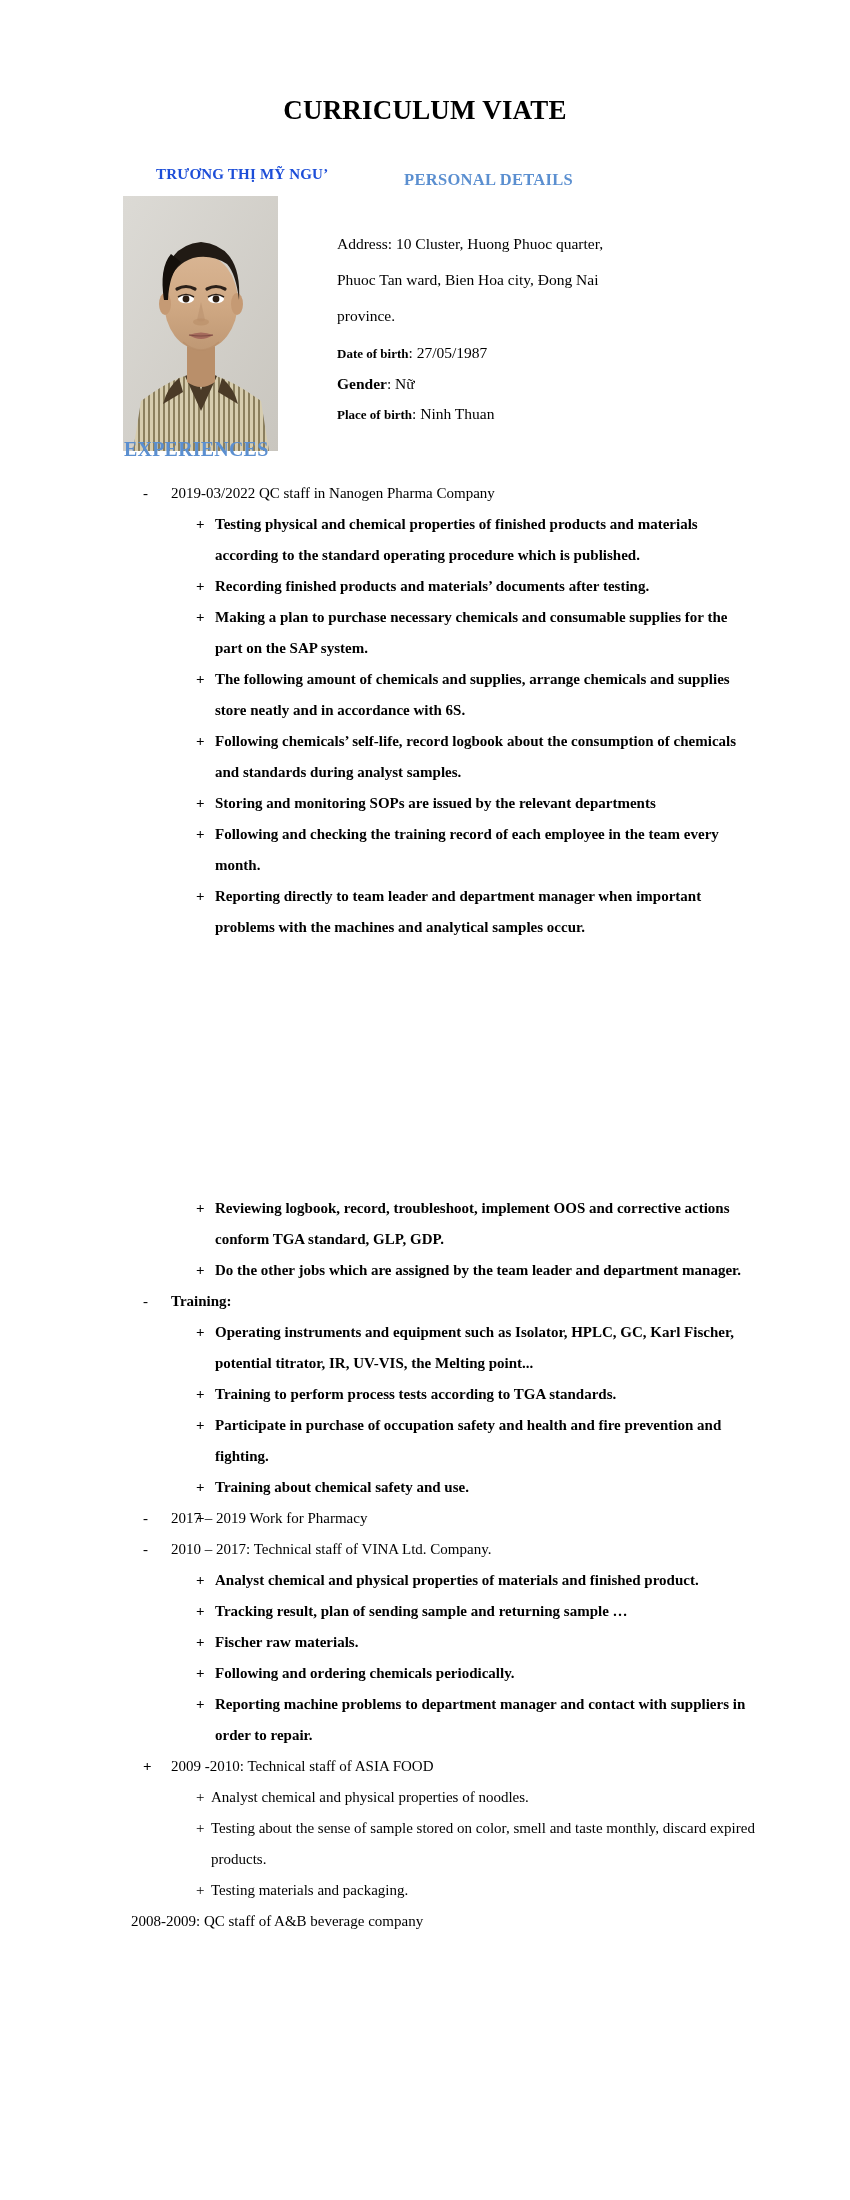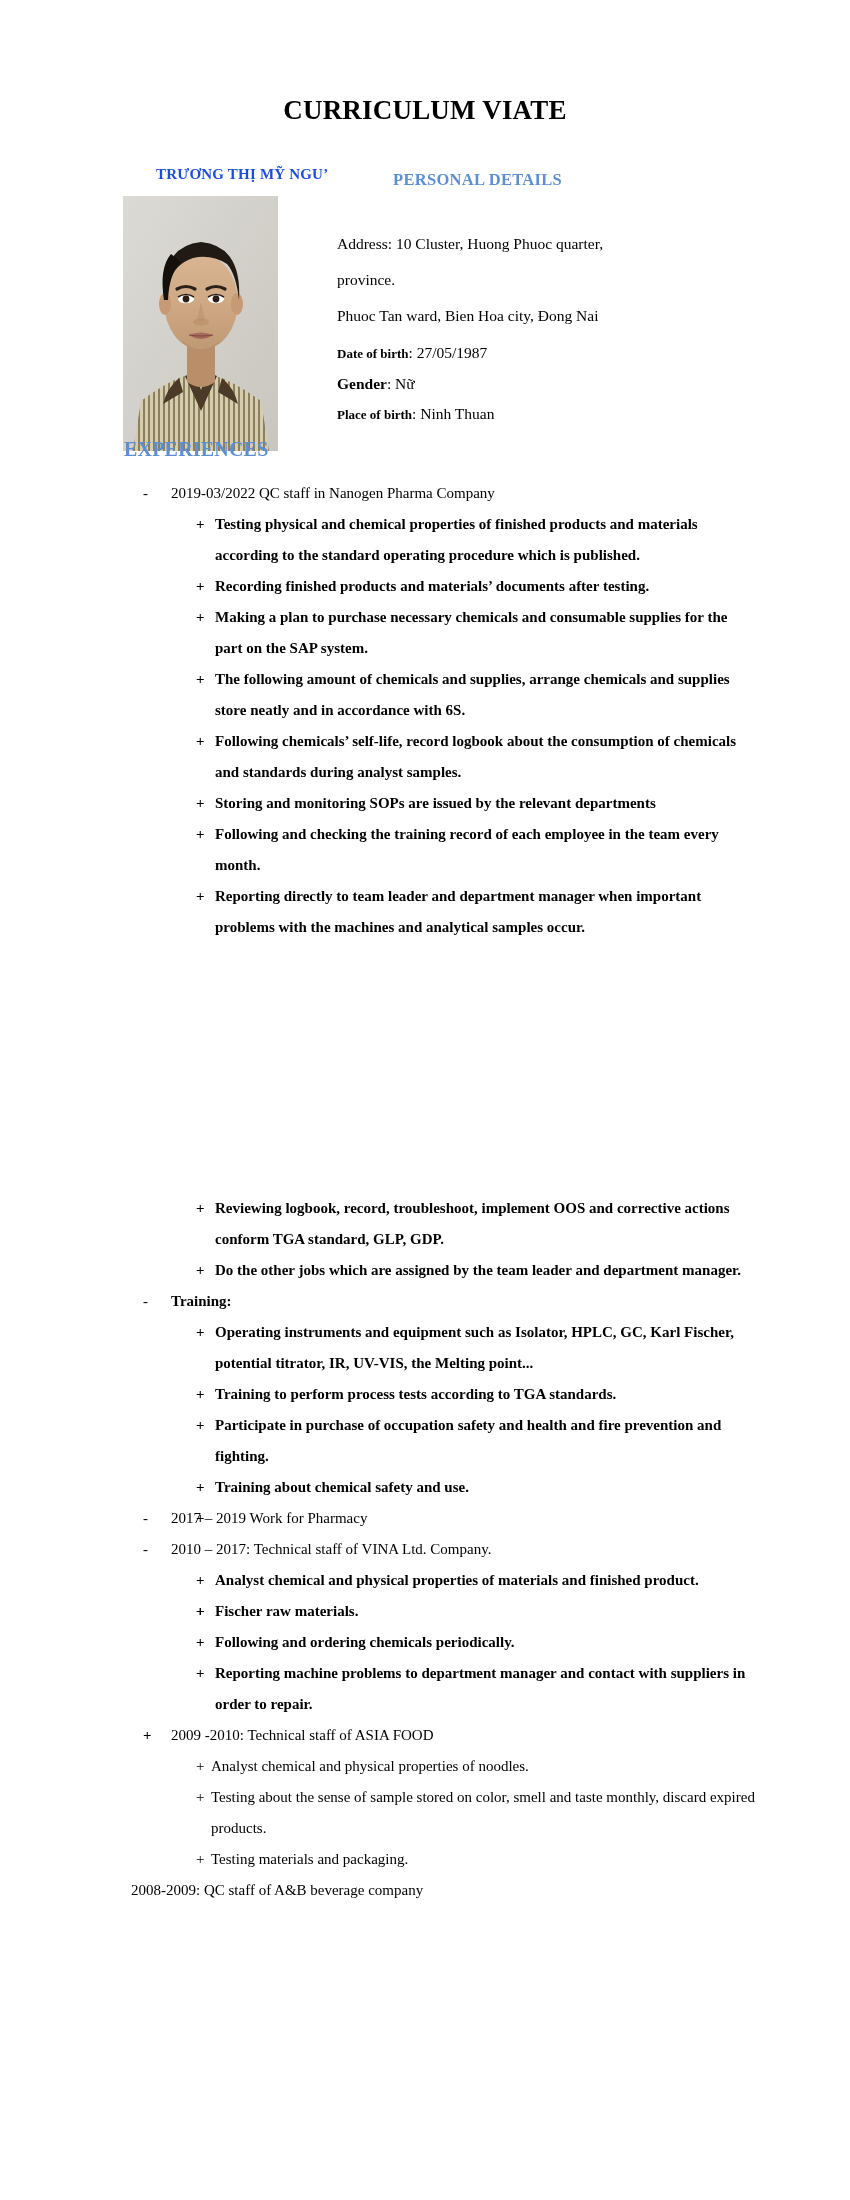--- a/index.html
+++ b/index.html
@@ -40,21 +40,21 @@
     font-size: 15px;
     font-weight: bold;
     color: #1d4ed8;
     letter-spacing: 0.2px;
     white-space: nowrap;
     margin-left: 32px;
   }
   .personal-heading {
     position: absolute;
     top: 170px;
-    left: 393px;
+    left: 404px;
     font-size: 16.5px;
     font-weight: bold;
     color: #5B8FD0;
     letter-spacing: 0.3px;
     white-space: nowrap;
   }
 
   
   .photo-frame {
     position: absolute;
@@ -218,22 +218,22 @@
 
       <path d="M66 139 Q78 134 90 139 Q78 147 66 139 Z" fill="#a56a5c"></path>
       <path d="M66 139 Q78 141 90 139" stroke="#7d4b42" stroke-width="1.2" fill="none"></path>
 
       <path d="M60 146 Q78 162 96 146" stroke="#b58a66" stroke-width="1.4" fill="none" opacity="0.55"></path>
     </svg>
   </div>
 
   <div class="details">
     <div class="addr-line">Address: 10 Cluster, Huong Phuoc quarter,</div>
+    <div class="addr-line">Phuoc Tan ward, Bien Hoa city, Đong Nai</div>
     <div class="addr-line">province.</div>
-    <div class="addr-line">Phuoc Tan ward, Bien Hoa city, Đong Nai</div>
   </div>
 
   <div class="birth-block">
     <div class="row">
       <span class="lbl-sm">Date of birth</span><span>: 27/05/1987</span>
     </div>
     <div class="row">
       <span class="lbl-lg">Gender</span><span>: Nữ</span>
     </div>
     <div class="row">
@@ -321,20 +321,21 @@
       <div class="li lvl1">
         <span class="marker">-</span>
         <span class="txt">2010 – 2017: Technical staff of VINA Ltd. Company.</span>
       </div>
       <div class="li lvl2">
         <span class="marker">+</span>
         <span class="txt">Analyst chemical and physical properties of materials and finished product.</span>
       </div>
       <div class="li lvl2">
         <span class="marker">+</span>
+        <span class="txt">Tracking result, plan of sending sample and returning sample …</span>
       </div>
       <div class="li lvl2">
         <span class="marker">+</span>
         <span class="txt">Fischer raw materials.</span>
       </div>
       <div class="li lvl2">
         <span class="marker">+</span>
         <span class="txt">Following and ordering chemicals periodically.</span>
       </div>
       <div class="li lvl2">

